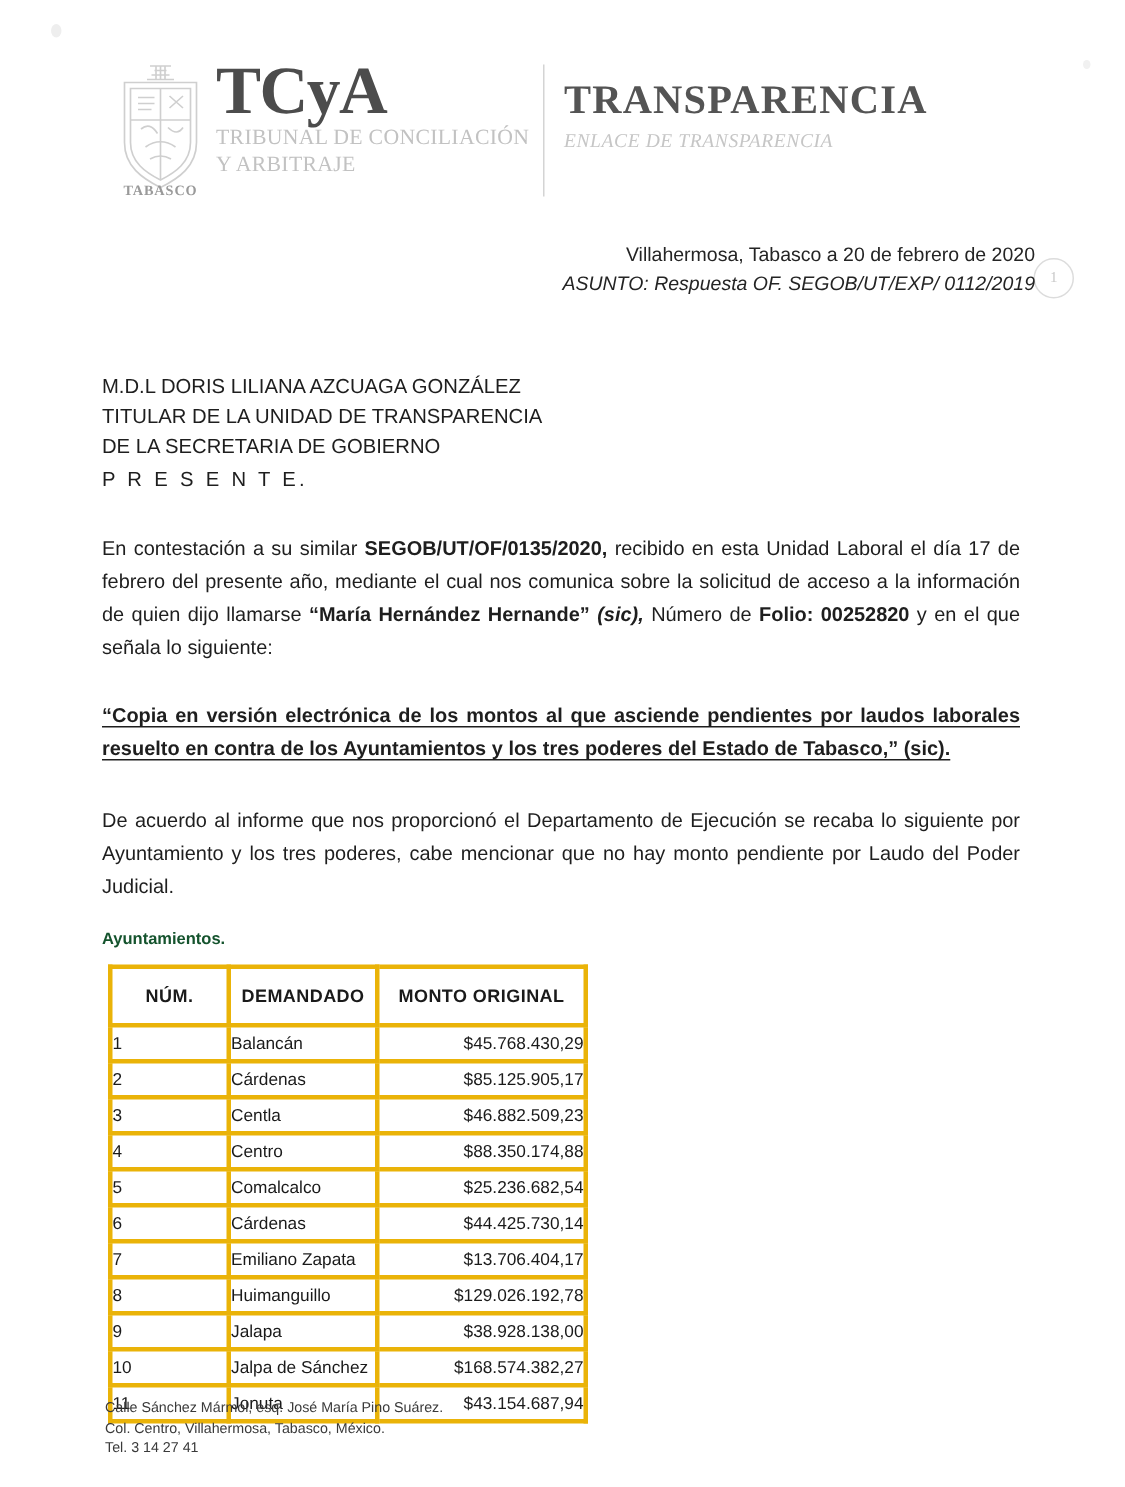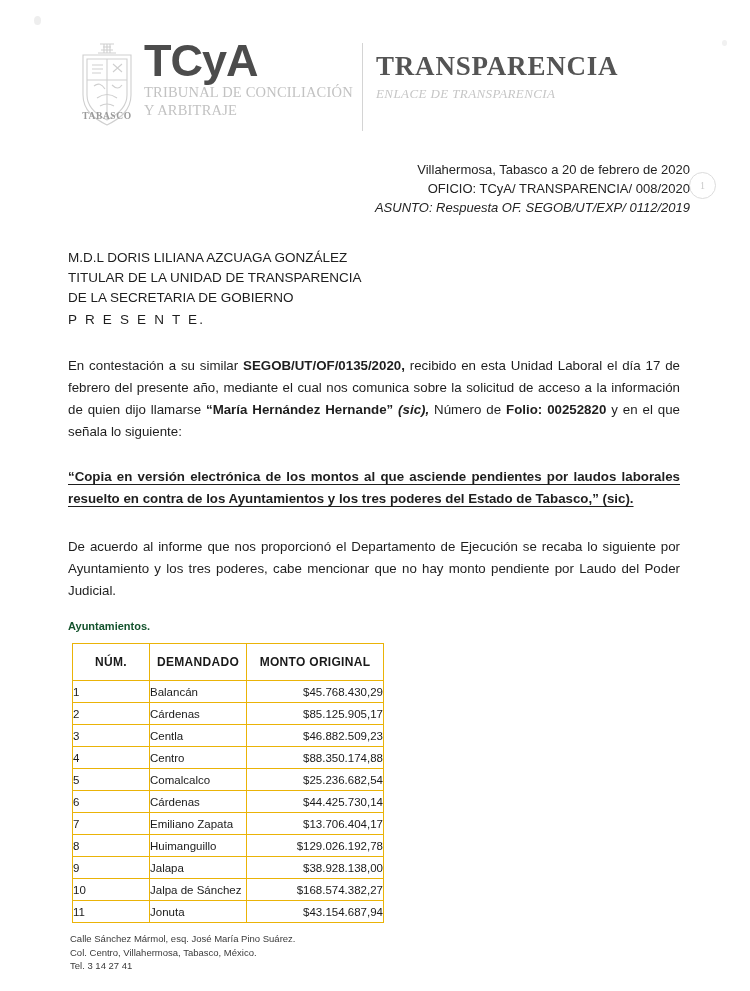--- a/index.html
+++ b/index.html
@@ -40,37 +40,37 @@
   .crest {
     position: absolute;
     left: 2px;
     top: 2px;
     width: 74px;
     height: 98px;
   }
   .crest-label {
     position: absolute;
     left: 0;
-    bottom: 17px;
+    bottom: 5px;
     width: 74px;
     text-align: center;
     font-family: "Liberation Serif", serif;
     font-size: 9.5px;
     letter-spacing: 0.6px;
     color: #9a9a9a;
     font-weight: 700;
   }
   .mark-left {
     position: absolute;
     left: 76px;
     top: 0px;
     width: 212px;
   }
   .mark-acronym {
-    font-family: Liberation Sans, sans-serif;
+    font-family: Liberation Serif, serif;
     font-size: 45px;
     line-height: 45px;
     font-weight: 700;
     color: #4c4c4c;
     letter-spacing: -1px;
   }
   .mark-sub {
     font-family: "Liberation Serif", serif;
     font-size: 14.5px;
     line-height: 17px;
@@ -191,21 +191,21 @@
     position: absolute;
     left: 72px;
     top: 643px;
     border-collapse: collapse;
     font-size: 11.5px;
     color: #1a1a1a;
     background: #ffffff;
   }
   table.amounts th,
   table.amounts td {
-    border: 1px solid #eab308;
+    border: 3px solid #eab308;
     padding: 0;
     vertical-align: middle;
   }
   table.amounts thead th {
     height: 36px;
     font-size: 12px;
     font-weight: 700;
     text-align: center;
     letter-spacing: 0.3px;
   }
@@ -277,21 +277,20 @@
     <div class="mark-right">
       <div class="mark-right-title">TRANSPARENCIA</div>
       <div class="mark-right-sub">ENLACE DE TRANSPARENCIA</div>
     </div>
   </div>
 
   <div class="page-stamp">1</div>
 
   <div class="refblock">
     <div>Villahermosa, Tabasco a 20 de febrero de 2020</div>
-    <div>OFICIO: TCyA/ TRANSPARENCIA/ 008/2020</div>
     <div class="ref-asunto">ASUNTO: Respuesta OF. SEGOB/UT/EXP/ 0112/2019</div>
   </div>
 
   <div class="addressee">
     <div>M.D.L DORIS LILIANA AZCUAGA GONZÁLEZ</div>
     <div>TITULAR DE LA UNIDAD DE TRANSPARENCIA</div>
     <div>DE LA SECRETARIA DE GOBIERNO</div>
     <div class="presente">P R E S E N T E.</div>
   </div>
 

